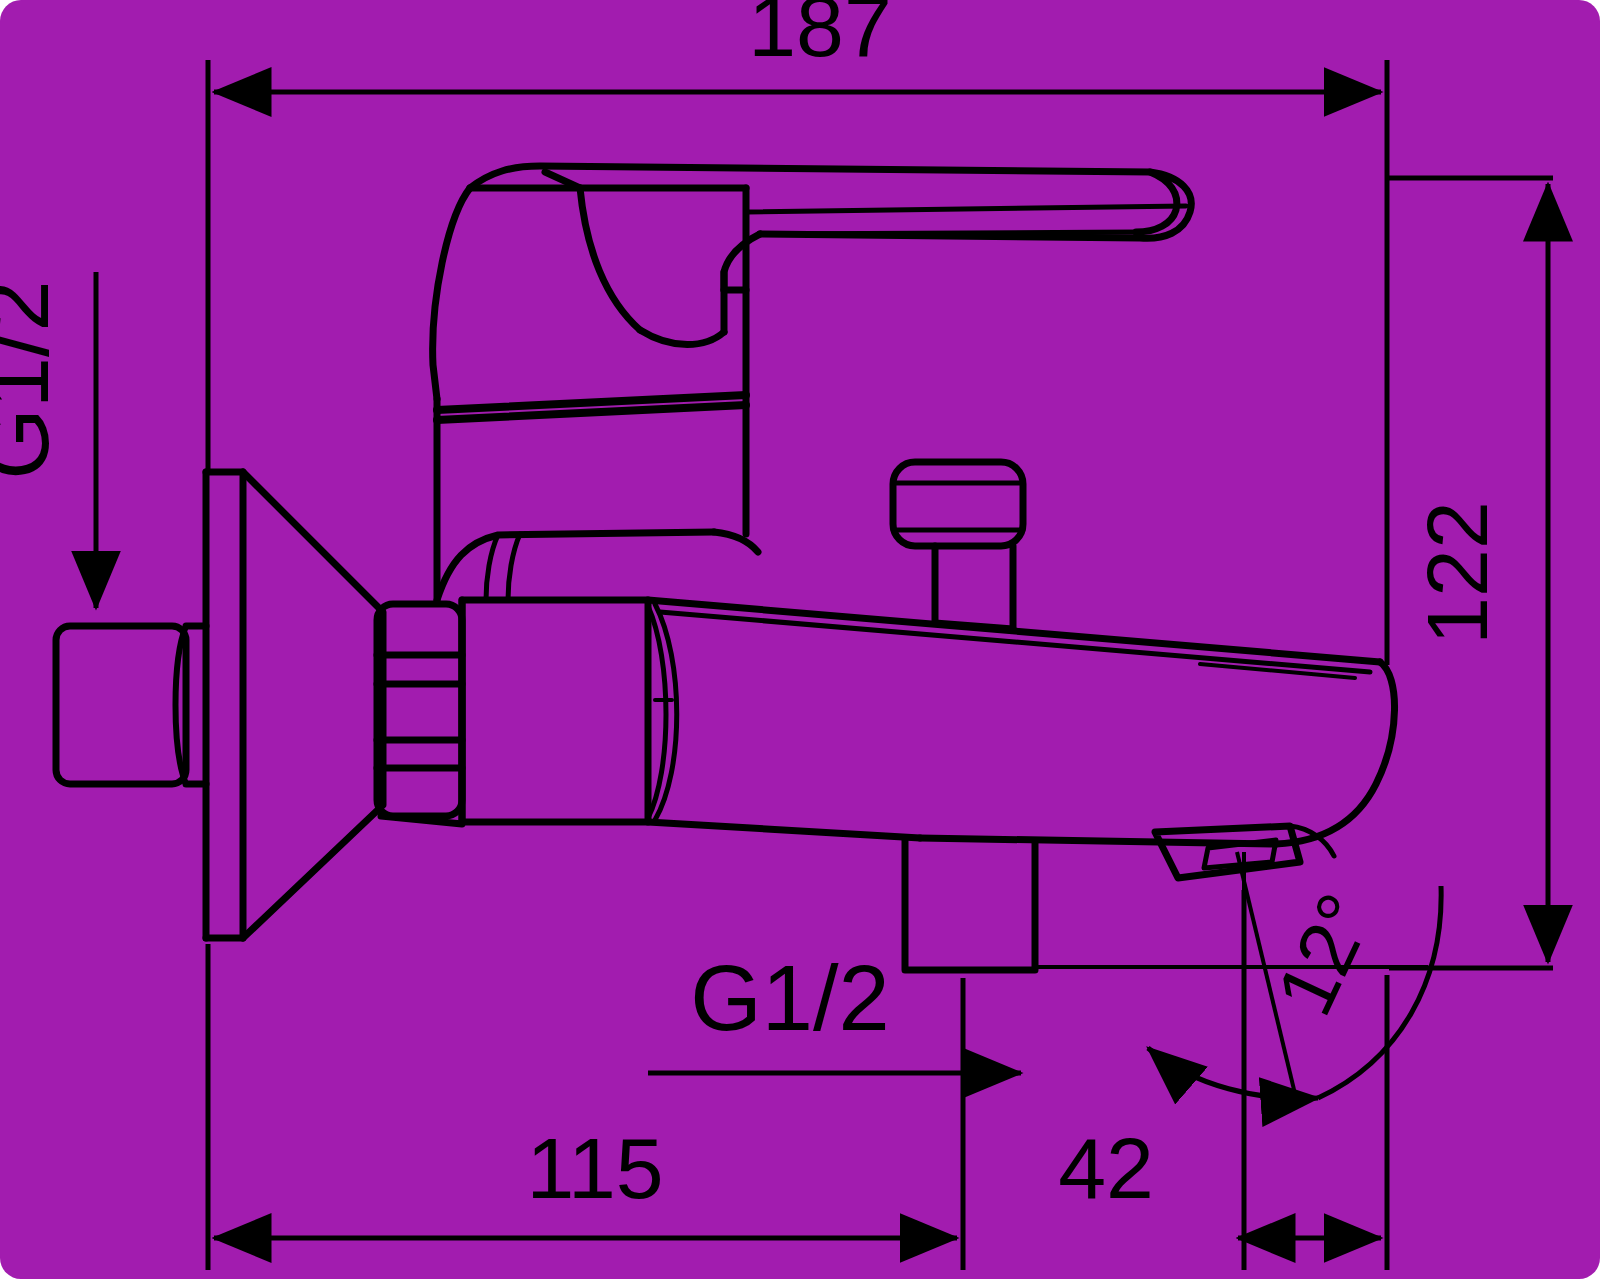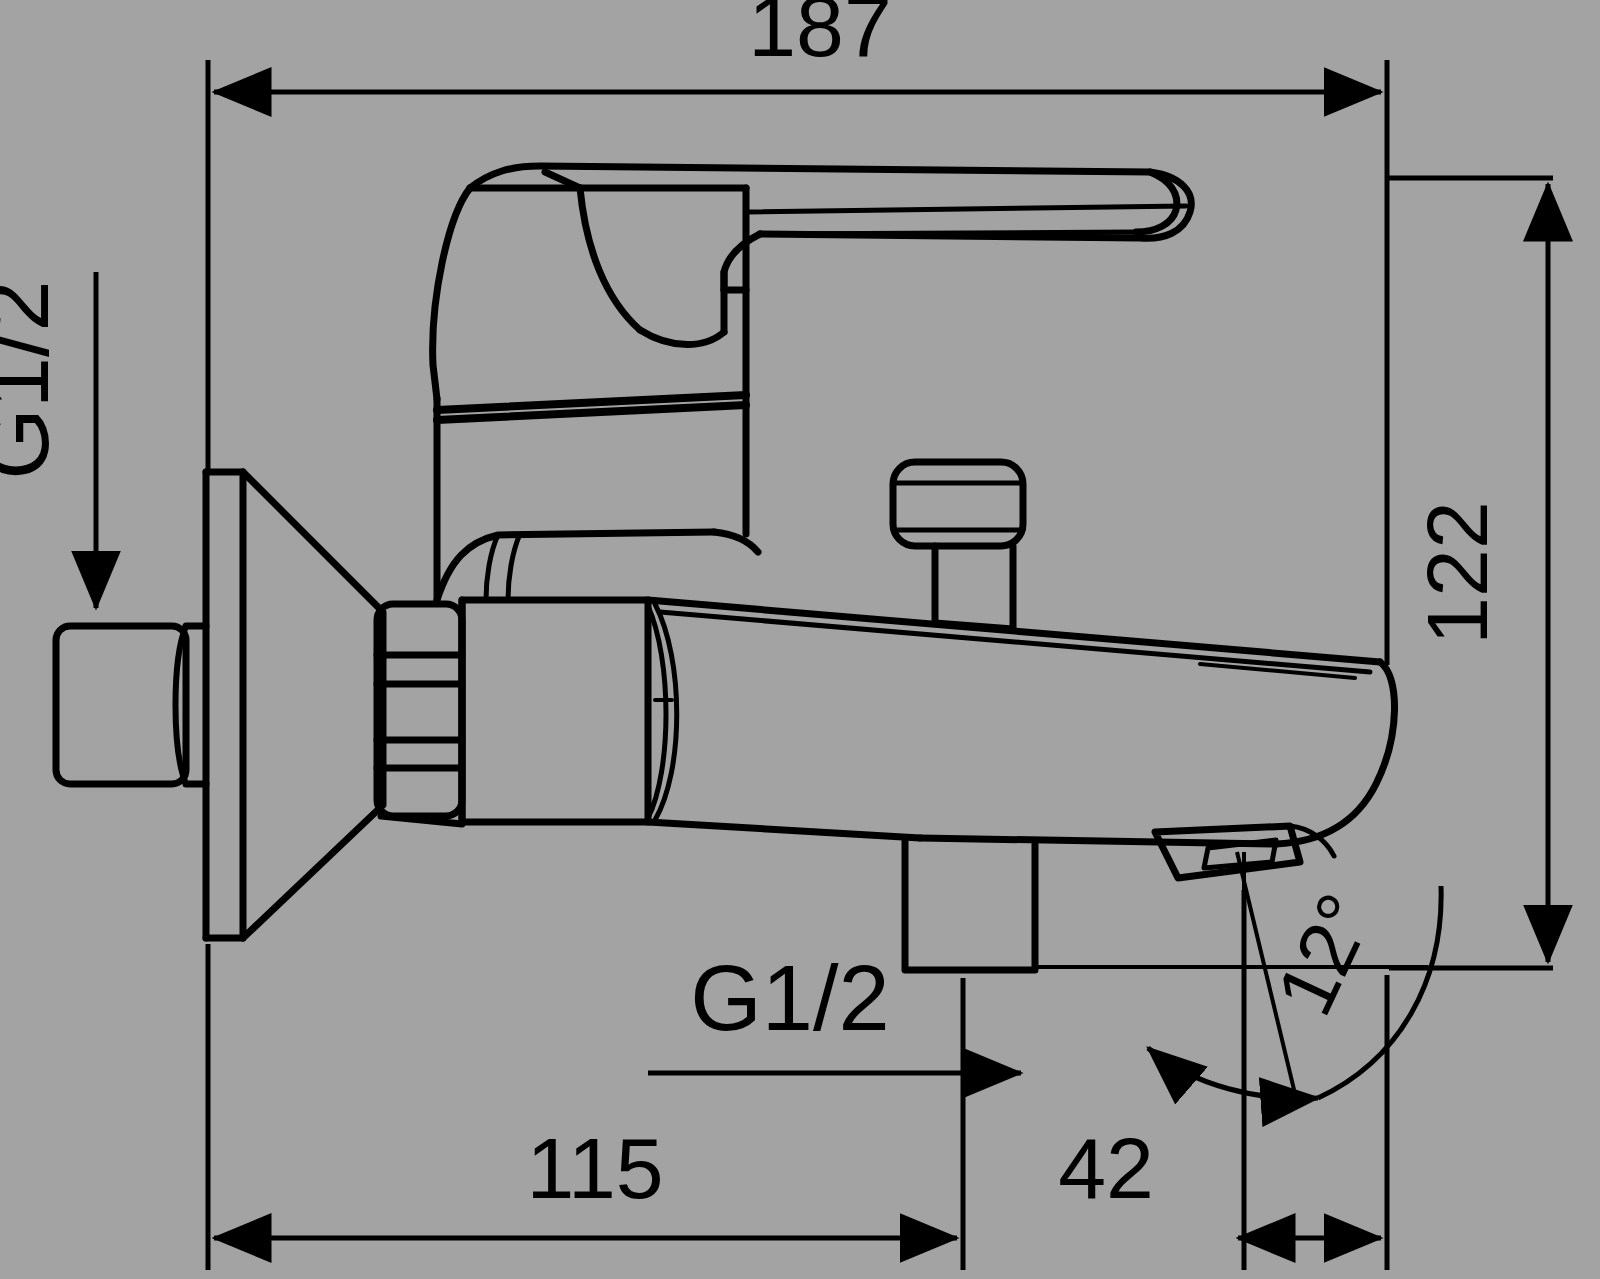--- a/index.html
+++ b/index.html
@@ -8,22 +8,23 @@
     padding: 0;
     background: #ffffff;
   }
   body {
     font-family: "Liberation Sans", sans-serif;
   }
   #drawing-root {
     position: relative;
     width: 1600px;
     height: 1279px;
-    background: #a3a3a3;
+    background: #a21caf;
     overflow: hidden;
+    border-radius: 21px;
   }
   #drawing-root svg {
     display: block;
     width: 1600px;
     height: 1279px;
   }
   .dim-text {
     font-family: "Liberation Sans", sans-serif;
     font-weight: 400;
     fill: #000000;

